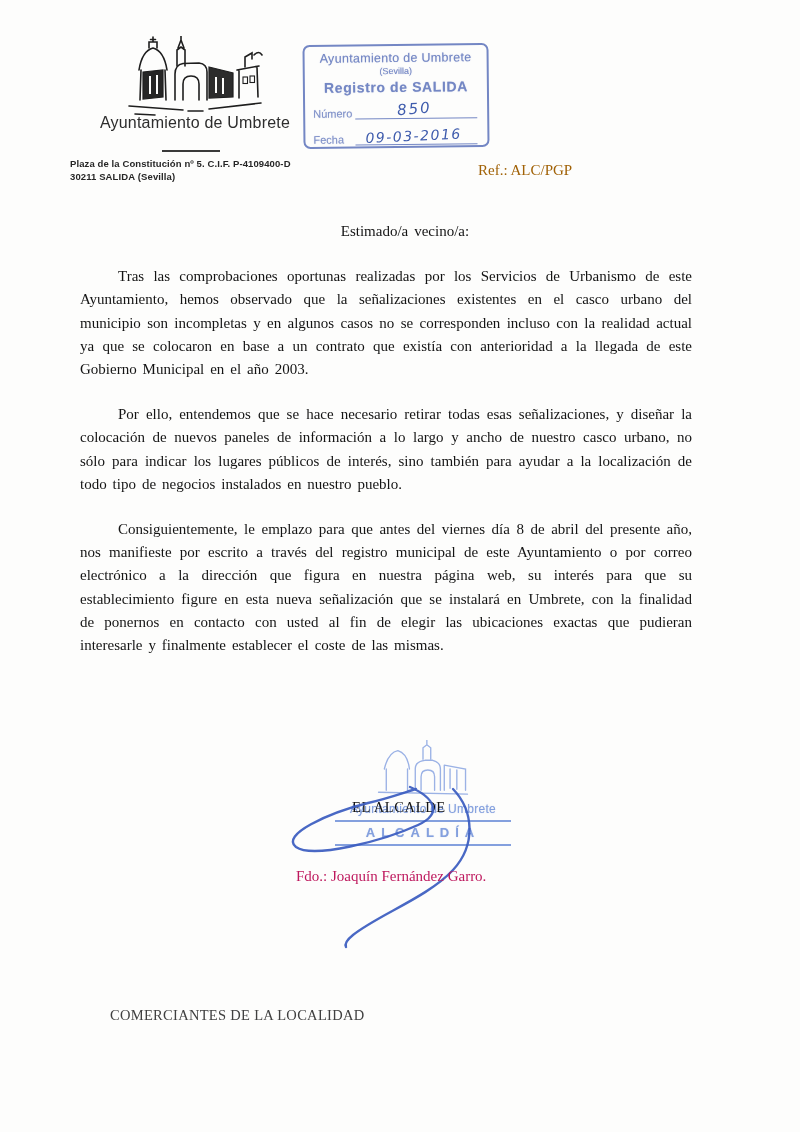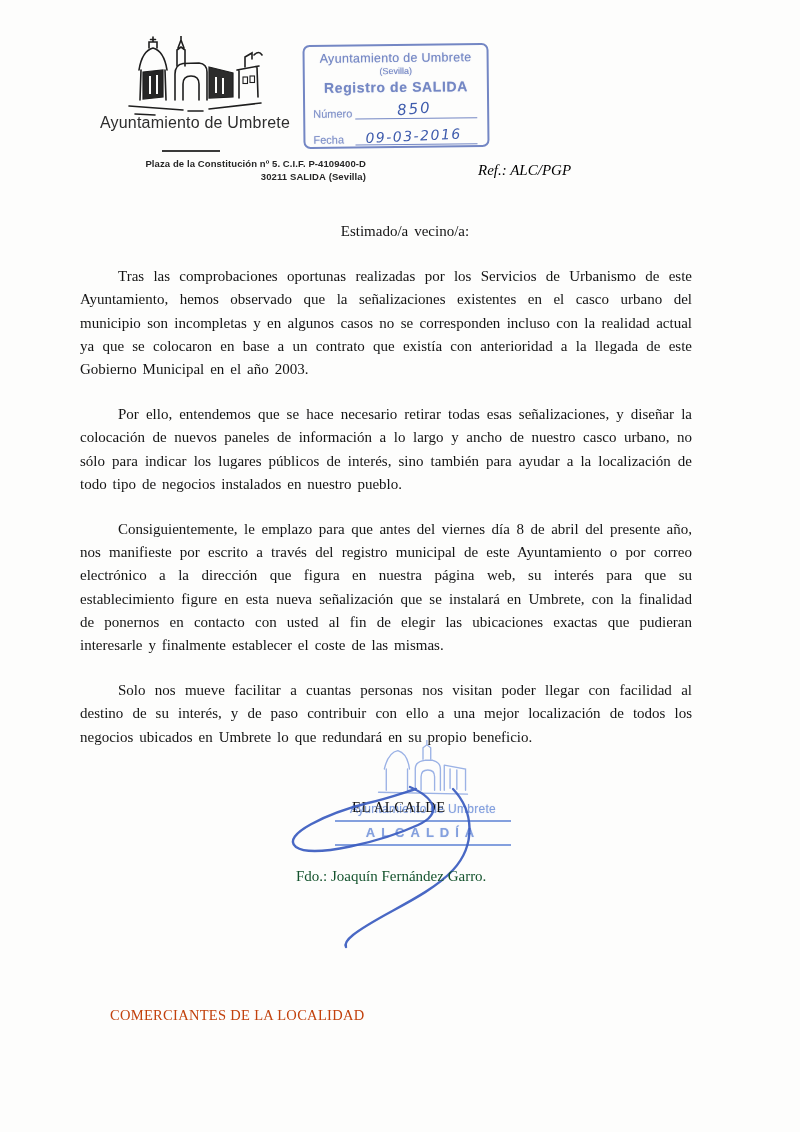--- a/index.html
+++ b/index.html
@@ -14,21 +14,21 @@
   .org-name{
     position:absolute;left:90px;top:114px;width:210px;text-align:center;
     font-family:"Liberation Sans",sans-serif;font-size:16px;color:#2d2d2d;
     letter-spacing:.2px;
   }
   .header-divider{
     position:absolute;left:162px;top:150px;width:58px;height:0;
     border-top:2px solid #3a3a3a;
   }
   .address-block{
-    position:absolute;left:70px;top:157px;width:296px;text-align:right;
+    position:absolute;left:70px;top:157px;width:296px;text-align:left;
     font-family:"Liberation Sans",sans-serif;font-size:9.5px;line-height:13px;
     color:#262626;font-weight:600;letter-spacing:.1px;
   }
   .address-block .bold{font-weight:bold;}
   .email-link{text-decoration:underline;}
 
   
   .registry-stamp{
     position:absolute;left:303px;top:44px;width:186px;height:104px;
     border:2px solid #7487c4;border-radius:7px;
@@ -44,21 +44,21 @@
   .rs-row .rs-label{position:absolute;left:0;bottom:2px;opacity:.9;}
   .rs-underline{position:absolute;left:42px;right:2px;bottom:2px;border-bottom:1.6px solid #7487c4;height:0;}
   .rs-hand{
     position:absolute;bottom:3px;font-family:"DejaVu Sans",sans-serif;
     font-style:italic;color:#3f5cad;text-shadow:none;font-size:15px;
   }
   .rs-hand.num{left:84px;transform:rotate(-4deg);letter-spacing:2px;}
   .rs-hand.date{left:52px;transform:rotate(-2deg);letter-spacing:1.5px;font-size:14px;}
 
   
-  .ref-line{position:absolute;left:478px;top:162px;font-size:15px;color:#000000;font-style:italic;}
+  .ref-line{position:absolute;left:478px;top:162px;font-size:15px;color:#a16207;}
 
   
   .letter-body{
     position:absolute;left:80px;top:220px;width:612px;
     font-size:15px;line-height:23.2px;color:#141414;
     text-align:justify;word-spacing:2.2px;
   }
   .letter-body .salutation{margin:0 0 22px;text-indent:38px;text-align:center;}
   .letter-body p{margin:0 0 22px;text-indent:38px;}
 
@@ -70,25 +70,25 @@
   .alcaldia-stamp{
     position:absolute;left:333px;top:740px;width:180px;z-index:1;
     color:#84a0de;font-family:"Liberation Sans",sans-serif;text-align:center;
     text-shadow:0 0 1px rgba(132,160,222,.5);
   }
   .alcaldia-sketch{width:130px;height:58px;display:block;margin:0 auto;opacity:.85;}
   .as-org{font-size:12px;margin-top:4px;letter-spacing:.3px;}
   .as-line{border-top:2px solid #84a0de;margin:4px 2px 0 2px;}
   .as-dept{font-size:13px;font-weight:bold;letter-spacing:6px;margin-top:3px;}
   .signature-svg{position:absolute;left:268px;top:775px;width:230px;height:175px;z-index:4;}
-  .signer-line{position:absolute;left:296px;top:868px;font-size:15px;color:#14532d;z-index:5;}
+  .signer-line{position:absolute;left:296px;top:868px;font-size:15px;color:#be185d;z-index:5;}
 
   
   .addressee-line{
-    position:absolute;left:110px;top:1007px;font-size:14.5px;color:#c2410c;
+    position:absolute;left:110px;top:1007px;font-size:14.5px;color:#404040;
     letter-spacing:.3px;
   }
 </style>
 </head>
 <body>
 
 <div class="page">
 
   <svg class="logo-sketch" viewBox="0 0 140 84">
     <g fill="none" stroke="#1e1e1e" stroke-width="1.6" stroke-linecap="round">
@@ -138,21 +138,20 @@
     </div>
   </div>
 
   <div class="ref-line">Ref.: ALC/PGP</div>
 
   <div class="letter-body">
     <div class="salutation">Estimado/a vecino/a:</div>
     <p>Tras las comprobaciones oportunas realizadas por los Servicios de Urbanismo de este Ayuntamiento, hemos observado que la señalizaciones existentes en el casco urbano del municipio son incompletas y en algunos casos no se corresponden incluso con la realidad actual ya que se colocaron en base a un contrato que existía con anterioridad a la llegada de este Gobierno Municipal en el año 2003.</p>
     <p>Por ello, entendemos que se hace necesario retirar todas esas señalizaciones, y diseñar la colocación de nuevos paneles de información a lo largo y ancho de nuestro casco urbano, no sólo para indicar los lugares públicos de interés, sino también para ayudar a la localización de todo tipo de negocios instalados en nuestro pueblo.</p>
     <p>Consiguientemente, le emplazo para que antes del viernes día 8 de abril del presente año, nos manifieste por escrito a través del registro municipal de este Ayuntamiento o por correo electrónico a la dirección que figura en nuestra página web, su interés para que su establecimiento figure en esta nueva señalización que se instalará en Umbrete, con la finalidad de ponernos en contacto con usted al fin de elegir las ubicaciones exactas que pudieran interesarle y finalmente establecer el coste de las mismas.</p>
-    <p>Solo nos mueve facilitar a cuantas personas nos visitan poder llegar con facilidad al destino de su interés, y de paso contribuir con ello a una mejor localización de todos los negocios ubicados en Umbrete lo que redundará en su propio beneficio.</p>
   </div>
 
   <div class="closing-title">EL ALCALDE</div>
 
   <div class="alcaldia-stamp">
     <svg class="alcaldia-sketch" viewBox="0 0 120 60">
       <g fill="none" stroke="#8aa5e2" stroke-width="1.4" stroke-linecap="round">
         <path d="M20,30 Q24,13 34,11 Q44,14 46,30"></path>
         <path d="M22,30 L22,52 M44,30 L44,52"></path>
         <path d="M52,52 L52,30 Q52,22 62,21 L70,21 Q78,23 78,30 L78,52"></path>

